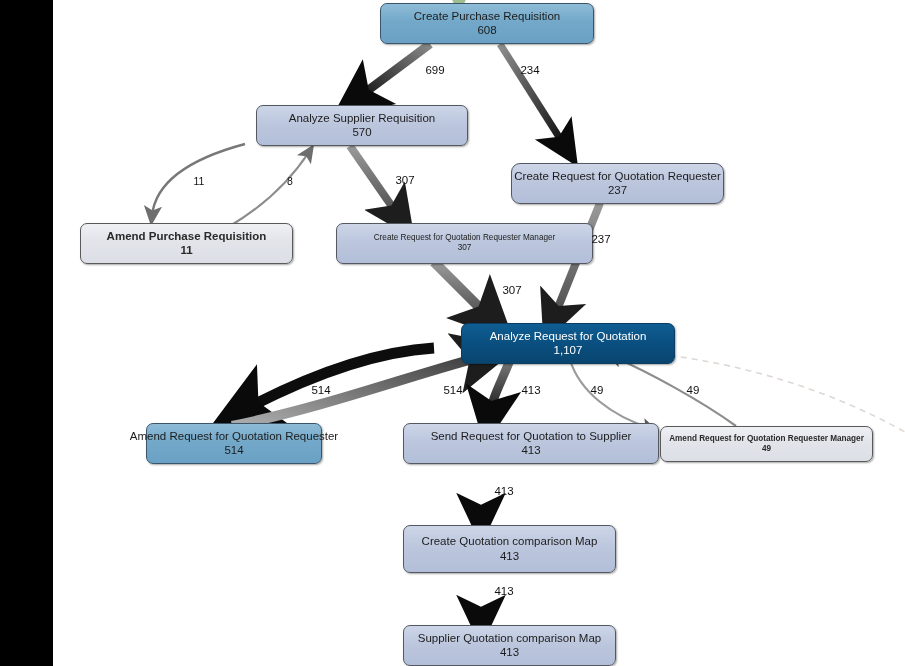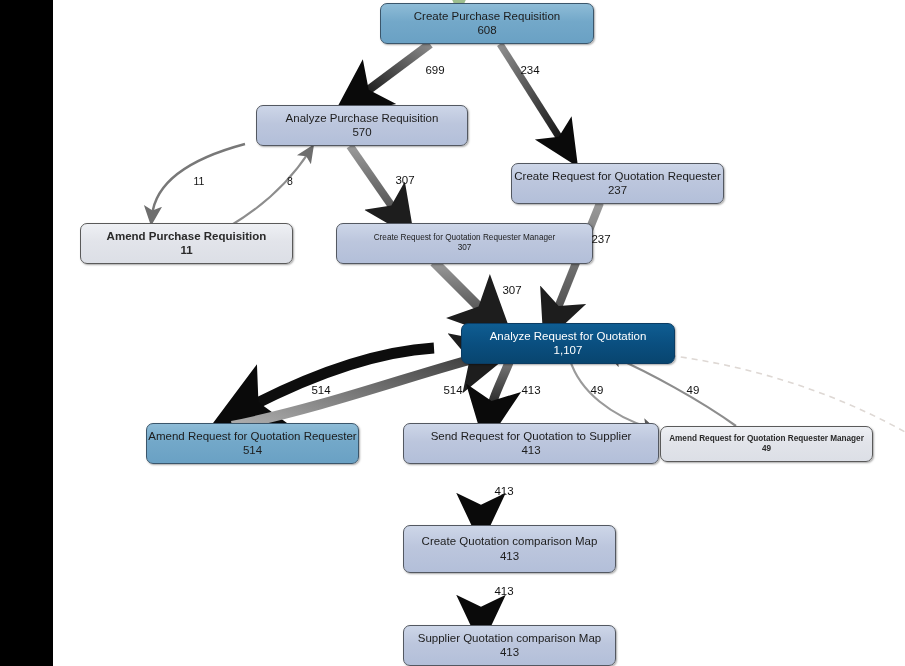--- a/index.html
+++ b/index.html
@@ -164,45 +164,45 @@
 
     <path d="M 481,566 L 481,622" stroke="url(#gradDarkDown)" stroke-width="8" fill="none" marker-end="url(#ahBlack)"></path>
   </svg>
 
   <div class="node tier-mid" style="left:352px; top:3px; width:214px; height:41px; font-size:11.5px;">
     <div class="nlabel">Create Purchase Requisition</div>
     <div class="ncount">608</div>
   </div>
 
   <div class="node tier-light" style="left:228px; top:105px; width:212px; height:41px; font-size:11.5px;">
-    <div class="nlabel">Analyze Purchase Requisition</div>
+    <div class="nlabel">Analyze Supplier Requisition</div>
     <div class="ncount">570</div>
   </div>
 
   <div class="node tier-faint" style="left:52px; top:223px; width:213px; height:41px; font-size:11.5px;">
     <div class="nlabel">Amend Purchase Requisition</div>
     <div class="ncount">11</div>
   </div>
 
   <div class="node tier-light" style="left:308px; top:223px; width:257px; height:41px; font-size:8.2px;">
     <div class="nlabel">Create Request for Quotation Requester Manager</div>
     <div class="ncount">307</div>
   </div>
 
-  <div class="node tier-light" style="left:483px; top:163px; width:213px; height:41px; font-size:11.5px;">
+  <div class="node tier-light" style="left:483px; top:163px; width:213px; height:41px; font-size:11.5px;border-radius:9px;">
     <div class="nlabel">Create Request for Quotation Requester</div>
     <div class="ncount">237</div>
   </div>
 
   <div class="node tier-dark" style="left:433px; top:323px; width:214px; height:41px; font-size:11.5px;">
     <div class="nlabel">Analyze Request for Quotation</div>
     <div class="ncount">1,107</div>
   </div>
 
-  <div class="node tier-mid" style="left:118px; top:423px; width:213px; height:41px; font-size:11.5px;">
+  <div class="node tier-mid" style="left:118px; top:423px; width:176px; height:41px; font-size:11.5px;">
     <div class="nlabel">Amend Request for Quotation Requester</div>
     <div class="ncount">514</div>
   </div>
 
   <div class="node tier-light" style="left:375px; top:423px; width:256px; height:41px; font-size:11.5px;">
     <div class="nlabel">Send Request for Quotation to Supplier</div>
     <div class="ncount">413</div>
   </div>
 
   <div class="node tier-faint" style="left:632px; top:426px; width:213px; height:36px; font-size:8.2px;">

